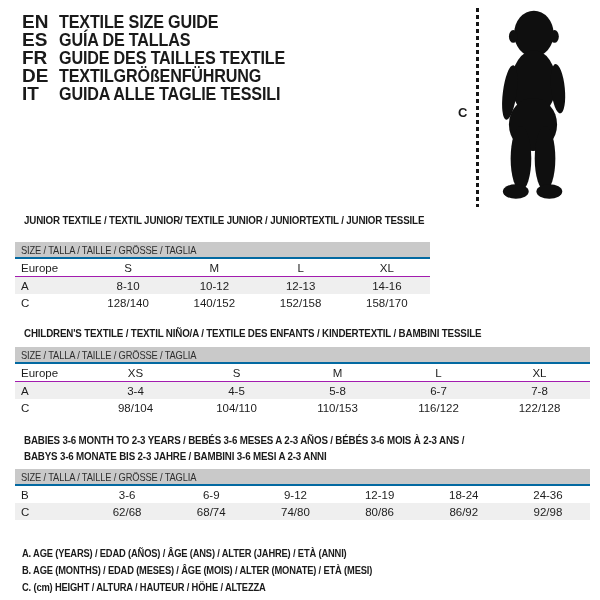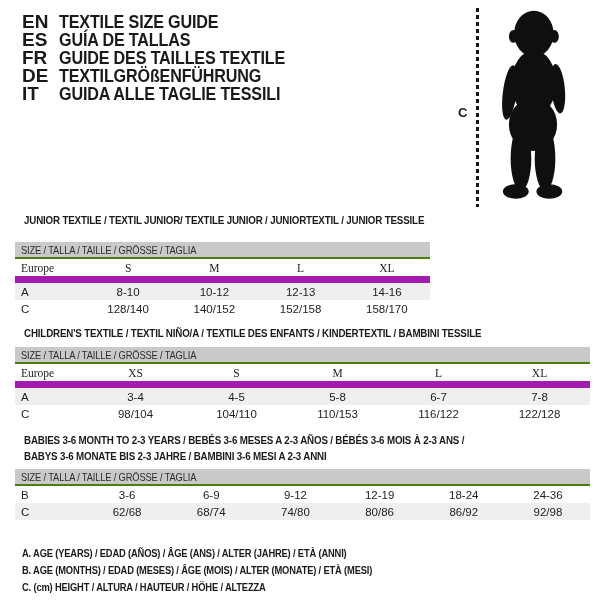--- a/index.html
+++ b/index.html
@@ -30,27 +30,27 @@
   }
   .fig-label { position: absolute; left: 458px; top: 105px; font-weight: 700; font-size: 13px; }
   .baby-svg { position: absolute; left: 490px; top: 8px; }
   
   .section-title { position: absolute; left: 24px; font-weight: 700; font-size: 11.5px; line-height: 16px; }
   
   .size-table { position: absolute; left: 15px; font-size: 11.5px; color: #1d1d1d; }
   .t1 { width: 415px; }
   .t2, .t3 { width: 575px; }
   .thead {
-    height: 17px; background: #c9c9c9; border-bottom: 2px solid #4d7c0f;
+    height: 17px; background: #c9c9c9; border-bottom: 2px solid #0369a1;
     display: flex; align-items: center; padding-left: 6px;
     color: #2e2e2e; font-size: 11px; box-sizing: border-box;
   }
   .trow { display: flex; height: 17px; align-items: center; }
   .trow.alt { background: #efefef; }
-  .trow.bline { border-bottom: 7px solid #a21caf; font-family: Liberation Serif, serif; }
+  .trow.bline { border-bottom: 1px solid #a21caf; }
   .tcell { flex: 1; text-align: center; }
   .tcell.rowlabel { flex: 0 0 64px; text-align: left; padding-left: 6px; }
   
   .footnotes { position: absolute; left: 22px; top: 544px; text-align: right; }
   .footnote { height: 17px; font-weight: 700; font-size: 11px; display: flex; align-items: center; }
 </style>
 </head>
 <body>
 
 <div class="page">

